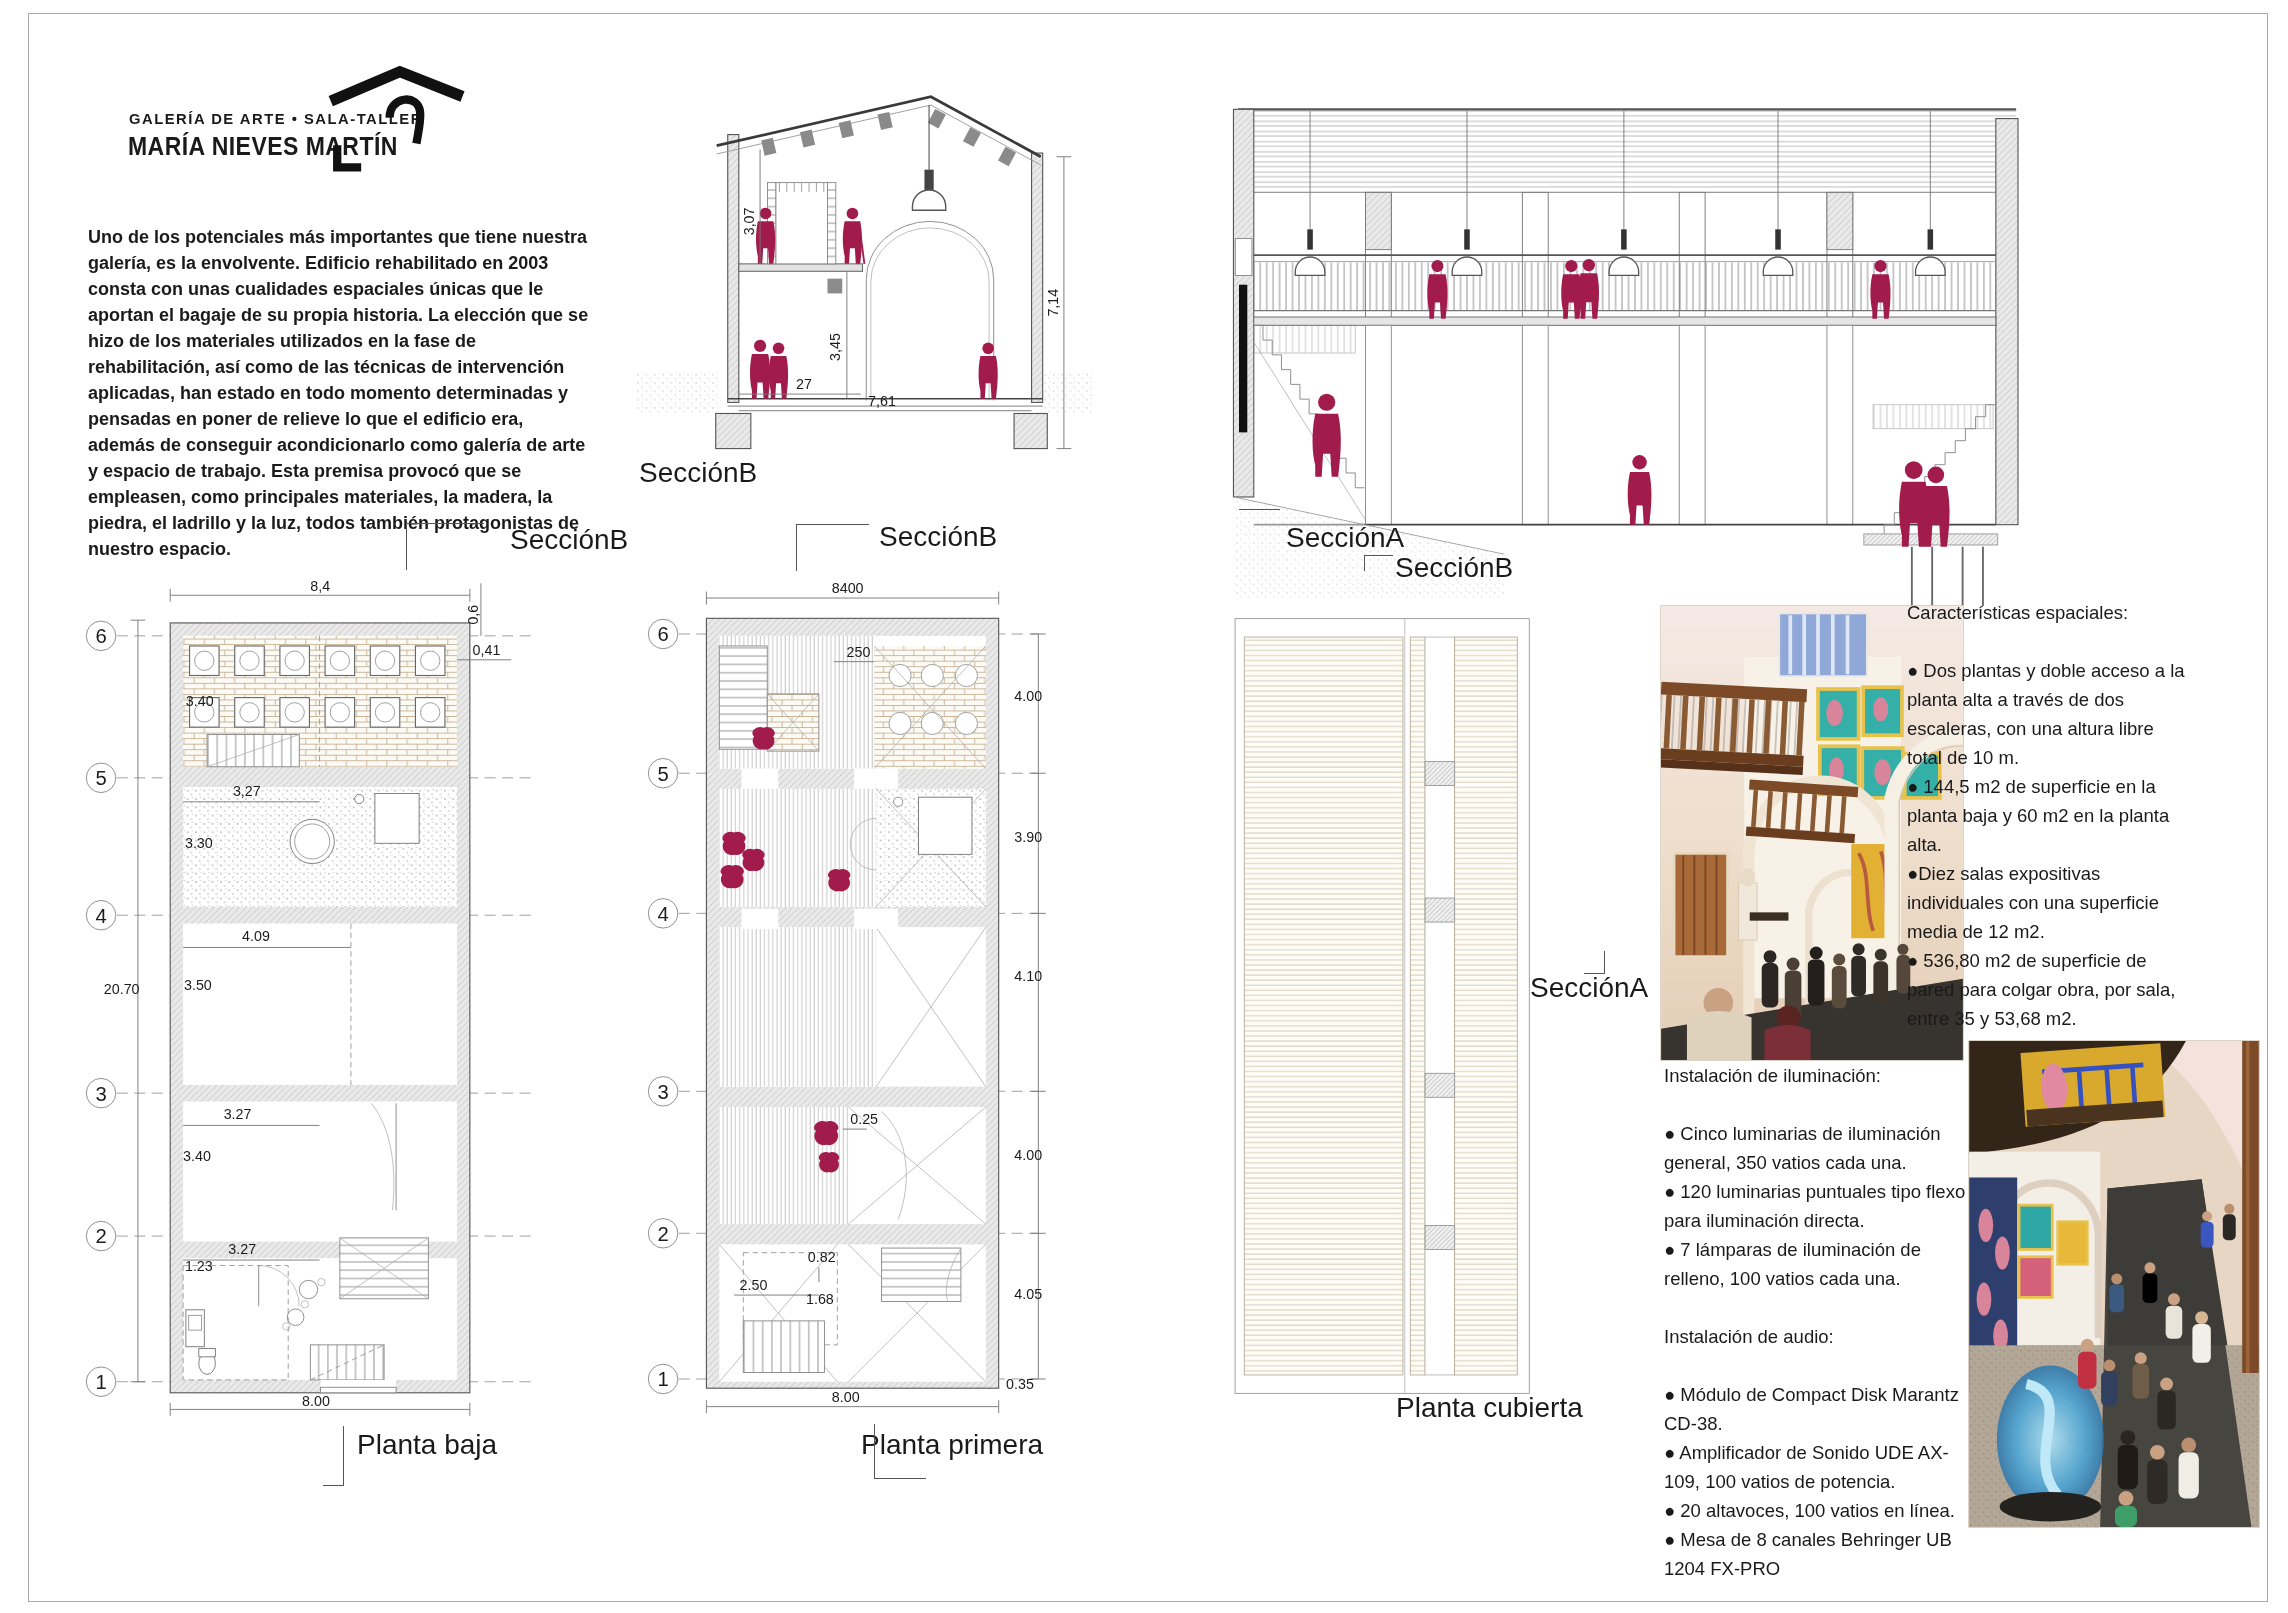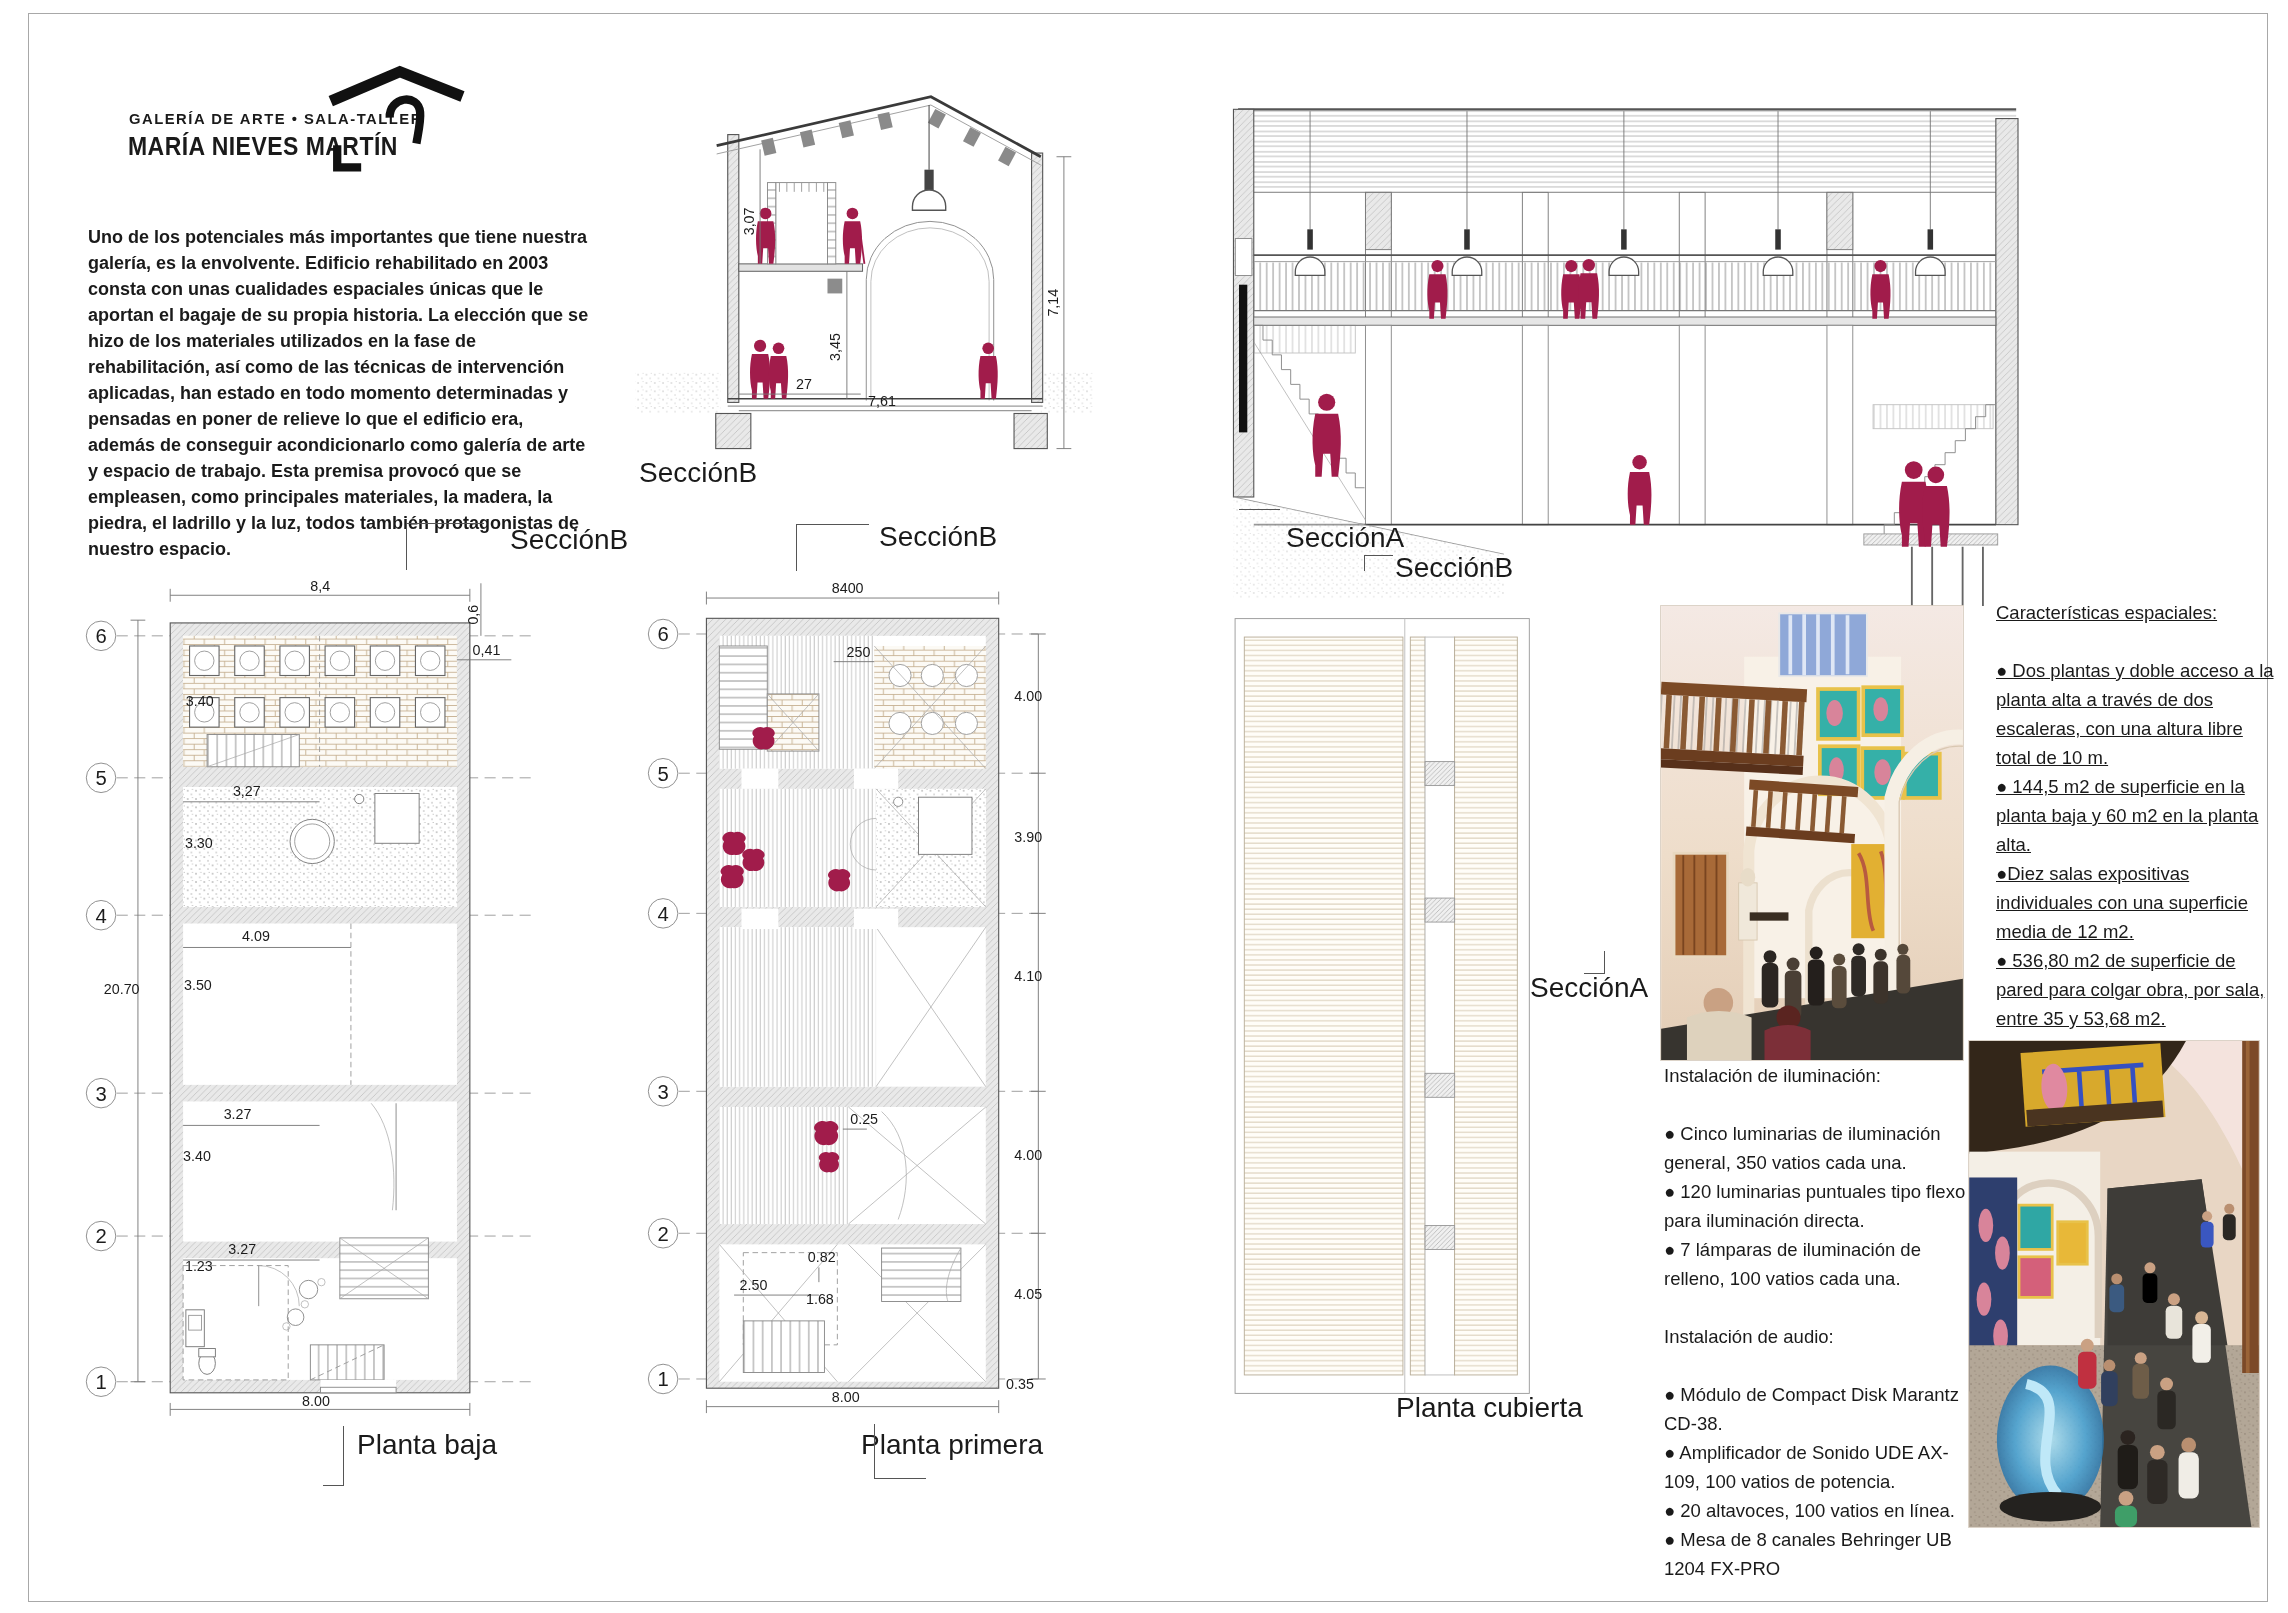--- a/index.html
+++ b/index.html
@@ -13,21 +13,21 @@
               transform:scaleX(.92);transform-origin:left top;}
   
   #intro{left:88px;top:224px;width:507px;font-size:18px;line-height:26px;font-weight:bold;}
   
   .slabel{font-size:28px;white-space:nowrap;}
   .mark{border-color:#555;}
   
   .tcol{font-size:18.5px;line-height:29px;}
   .tcol p{margin:0;}
   .gap{height:29px;}
-  #col-carac{left:1996px;top:598px;width:279px;text-decoration:underline;}
+  #col-carac{left:1907px;top:598px;width:279px;}
   #col-inst{left:1664px;top:1061px;width:308px;}
   
   svg{display:block;}
   svg text{font-family:"Liberation Sans",sans-serif;fill:#1c1c1c;}
   .dt{font-size:15.5px;}
   .gn{font-size:22px;text-anchor:middle;}
   .dim{stroke:#777;stroke-width:1;}
   .dash{stroke:#999;stroke-width:1;stroke-dasharray:12 7;fill:none;}
   .dash2{stroke:#999;stroke-width:1;stroke-dasharray:6 4;fill:none;}
   .wall{fill:url(#hatchW);stroke:#555;stroke-width:1.2;}

